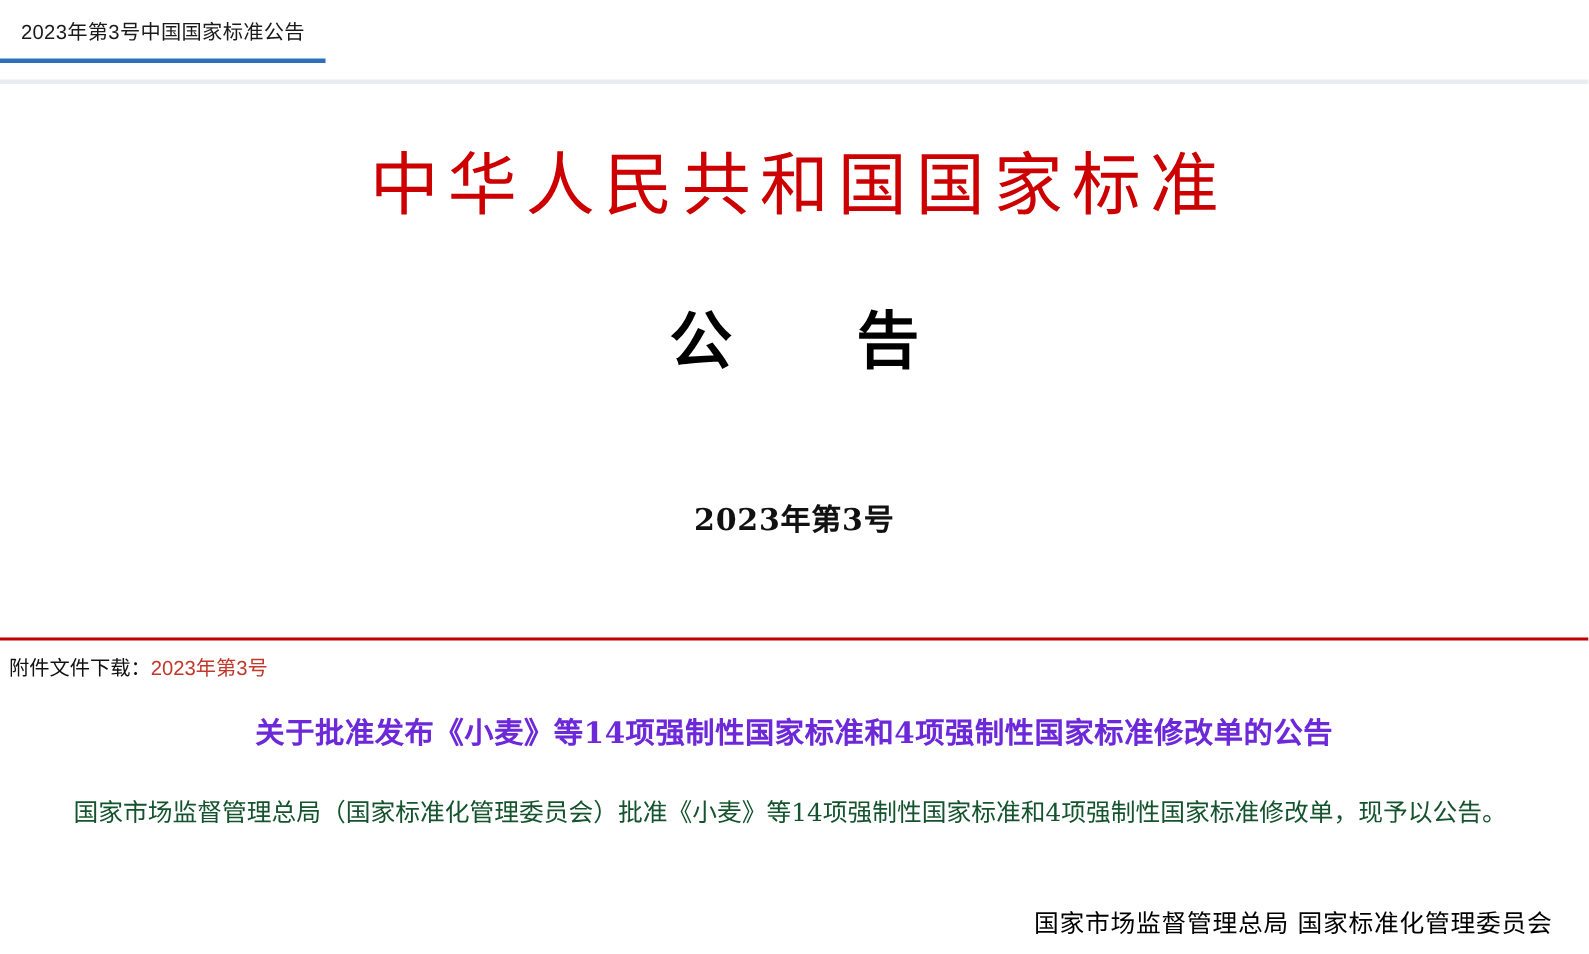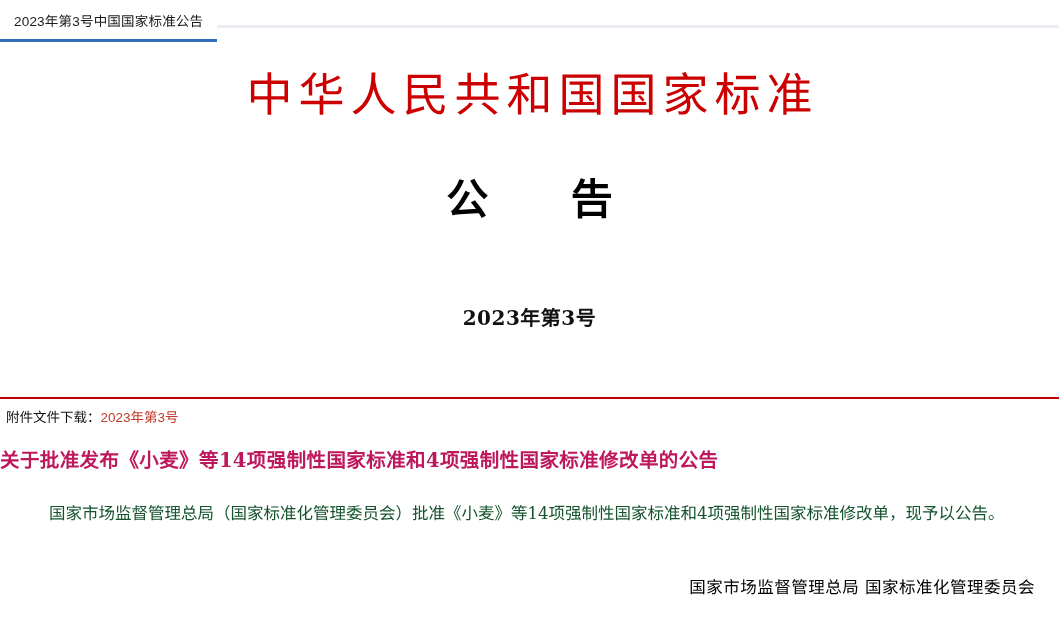--- a/index.html
+++ b/index.html
@@ -12,21 +12,21 @@
     background: #ffffff;
     font-family: "Liberation Sans", "DejaVu Sans", sans-serif;
     color: #000000;
     overflow: hidden;
     position: relative;
   }
 
   
   .tabbar {
     position: relative;
-    height: 28px;
+    height: 56px;
     border-bottom: 3px solid #e9ecf1;
     box-sizing: border-box;
   }
   .tab {
     position: absolute;
     left: 0;
     top: 0;
     height: 42px;
     display: flex;
     align-items: center;
@@ -95,25 +95,25 @@
     line-height: 1.6;
   }
   .attachment-link {
     color: #c0392b;
     text-decoration: none;
     cursor: pointer;
   }
 
   .notice-title {
     margin-top: 18px;
-    text-align: left;
+    text-align: center;
     font-family: "DejaVu Serif", "Liberation Serif", serif;
     font-weight: 700;
     font-size: 19.5px;
-    color: #be185d;
+    color: #6d28d9;
     letter-spacing: 0.4px;
     line-height: 1.5;
   }
 
   .notice-body {
     margin: 22px 16px 0 16px;
     font-family: "DejaVu Serif", "Liberation Serif", serif;
     font-size: 16.5px;
     line-height: 2;
     color: #14532d;

